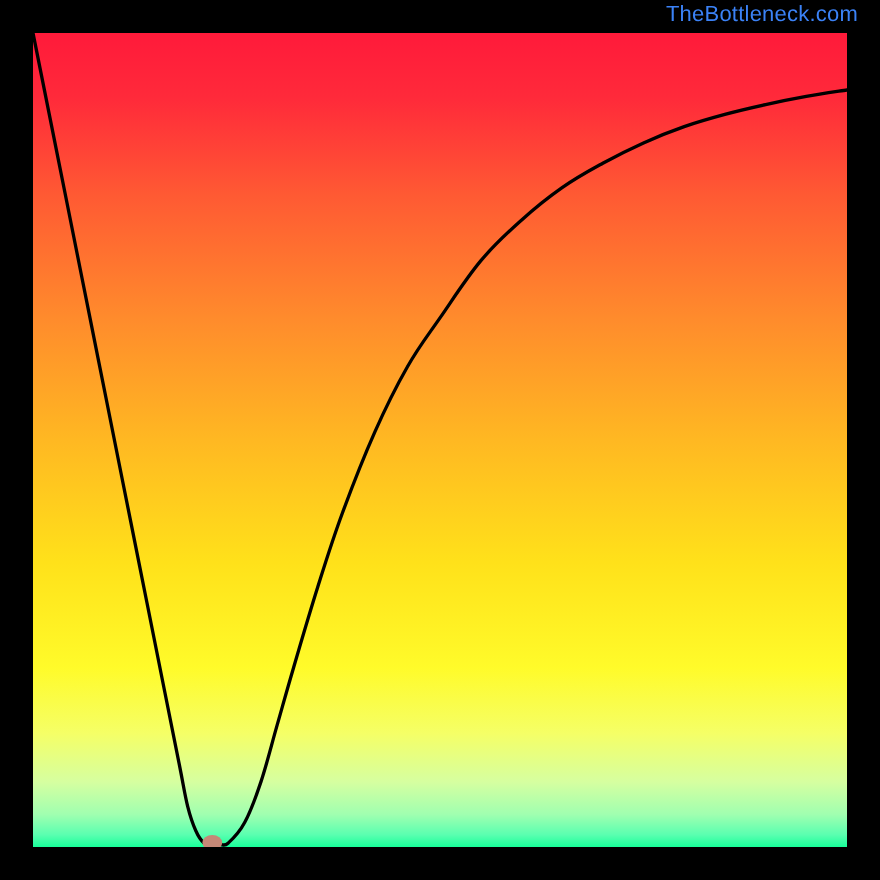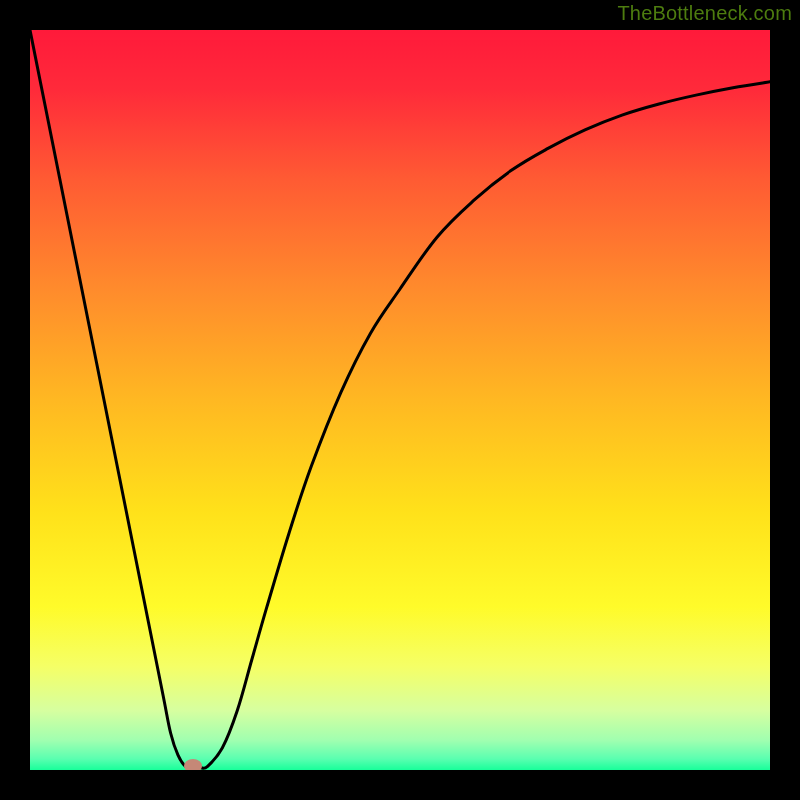--- a/index.html
+++ b/index.html
@@ -12,22 +12,22 @@
     font-family: Arial, Helvetica, sans-serif;
   }
   .container {
     position: relative;
     width: 800px;
     height: 800px;
   }
   .watermark {
     position: absolute;
     top: 2px;
-    right: 8px;
-    color: #4d7c0f;
+    right: 20px;
+    color: #3b82f6;
     font-size: 20px;
     font-weight: 500;
     letter-spacing: 0.2px;
     z-index: 10;
   }
   .plot-outer {
     position: absolute;
     left: 0;
     top: 0;
     width: 800px;

